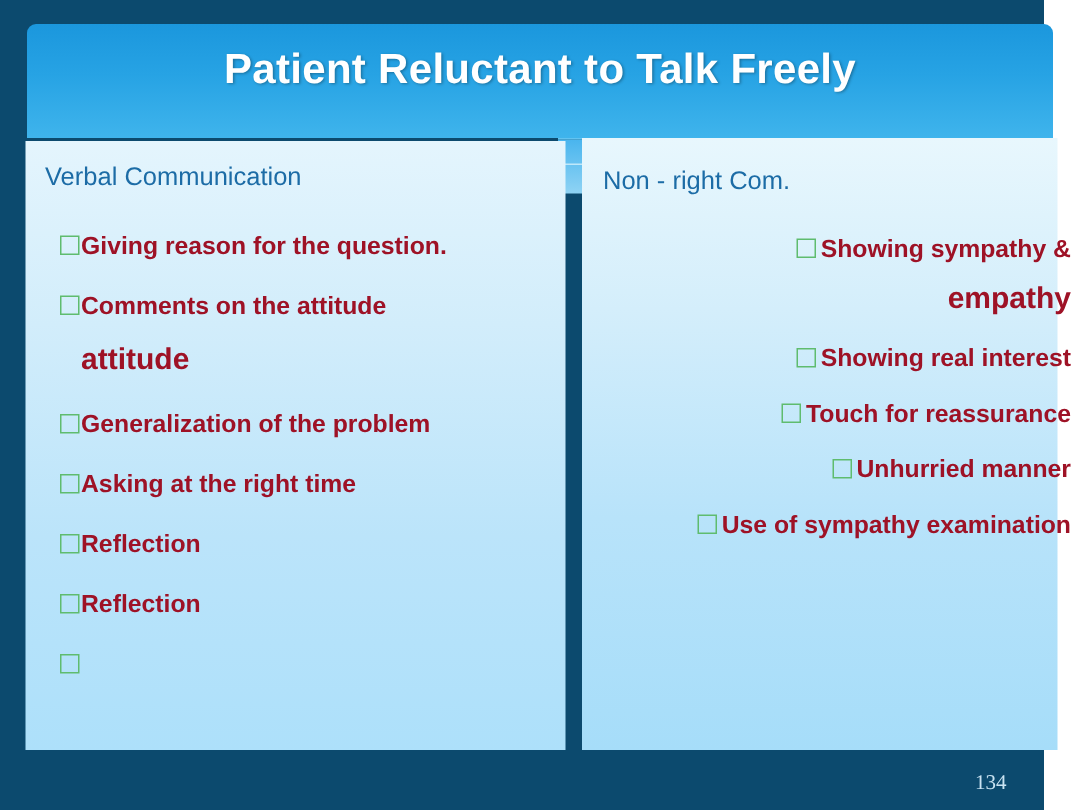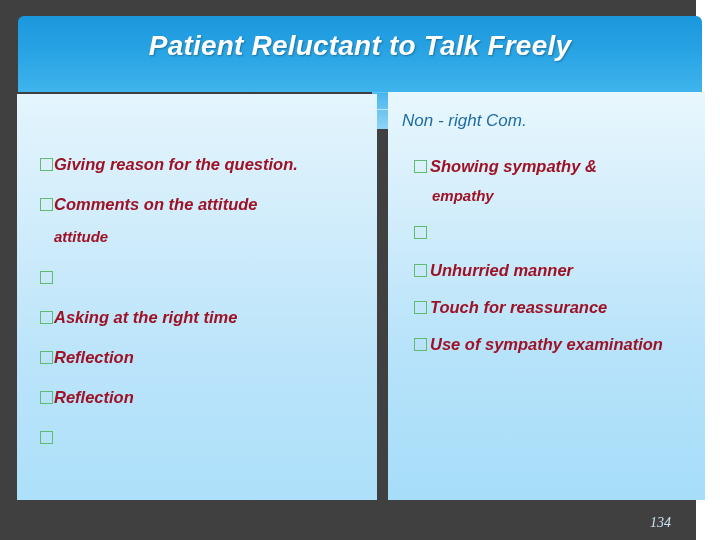--- a/index.html
+++ b/index.html
@@ -13,22 +13,21 @@
     position: relative;
     overflow: hidden;
     font-family: "Liberation Sans", sans-serif;
   }
 
   
   .slide {
     position: absolute;
     left: 0; top: 0;
     width: 696px; height: 540px;
-    background: #404040;
-    font-style: italic;
+    background: #0c4a6e;
   }
 
   
   .title-banner {
     position: absolute;
     left: 18px;
     top: 16px;
     width: 684px;
     height: 76px;
     border-radius: 6px 6px 0 0;
@@ -114,20 +113,21 @@
   }
   .panel-left .bullet-list {
     left: 11px;
     top: 48px;
     width: 344px;
   }
   .panel-right .bullet-list {
     left: 14px;
     top: 52px;
     width: 300px;
+    text-align: right;
   }
 
   .bullet-item {
     display: block;
     position: relative;
     color: #9e1226;
     font-size: 16.5px;
     font-weight: bold;
     line-height: 1.22;
     margin-bottom: 20px;
@@ -155,21 +155,21 @@
   .bullet-text {
     display: inline;
   }
 
   
   .bullet-cont {
     display: block;
     margin-top: 14px;
     margin-left: 14px;
     color: #9e1226;
-    font-size: 15px;
+    font-size: 20px;
     font-weight: bold;
     white-space: nowrap;
   }
   .panel-right .bullet-cont {
     margin-top: 11px;
     margin-left: 18px;
   }
 
   
   .page-number {
@@ -186,33 +186,34 @@
 
 <div class="slide">
 
   <div class="title-banner">
     <div class="title-text">Patient Reluctant to Talk Freely</div>
   </div>
 
   <div class="panel-connector"></div>
 
   <div class="panel panel-left">
+    <div class="col-heading">Verbal Communication</div>
     <div class="bullet-list">
 
       <div class="bullet-item">
         <span class="bullet-marker"></span><span class="bullet-text">Giving  reason for the question.</span>
       </div>
 
       <div class="bullet-item">
         <span class="bullet-marker"></span><span class="bullet-text">Comments on the attitude</span>
         <span class="bullet-cont">attitude</span>
       </div>
 
       <div class="bullet-item">
-        <span class="bullet-marker"></span>
+        <span class="bullet-marker"></span><span class="bullet-text">Generalization of the problem</span>
       </div>
 
       <div class="bullet-item">
         <span class="bullet-marker"></span><span class="bullet-text">Asking at the right time</span>
       </div>
 
       <div class="bullet-item">
         <span class="bullet-marker"></span><span class="bullet-text">Reflection</span>
       </div>
 
@@ -230,29 +231,29 @@
   <div class="panel panel-right">
     <div class="col-heading">Non - right Com.</div>
     <div class="bullet-list">
 
       <div class="bullet-item">
         <span class="bullet-marker"></span><span class="bullet-text">Showing sympathy &amp;</span>
         <span class="bullet-cont">empathy</span>
       </div>
 
       <div class="bullet-item">
-        <span class="bullet-marker"></span>
+        <span class="bullet-marker"></span><span class="bullet-text">Showing real interest</span>
+      </div>
+
+      <div class="bullet-item">
+        <span class="bullet-marker"></span><span class="bullet-text">Touch for reassurance</span>
       </div>
 
       <div class="bullet-item">
         <span class="bullet-marker"></span><span class="bullet-text">Unhurried  manner</span>
-      </div>
-
-      <div class="bullet-item">
-        <span class="bullet-marker"></span><span class="bullet-text">Touch for reassurance</span>
       </div>
 
       <div class="bullet-item">
         <span class="bullet-marker"></span><span class="bullet-text">Use of  sympathy examination</span>
       </div>
 
     </div>
   </div>
 
   <div class="page-number">134</div>

